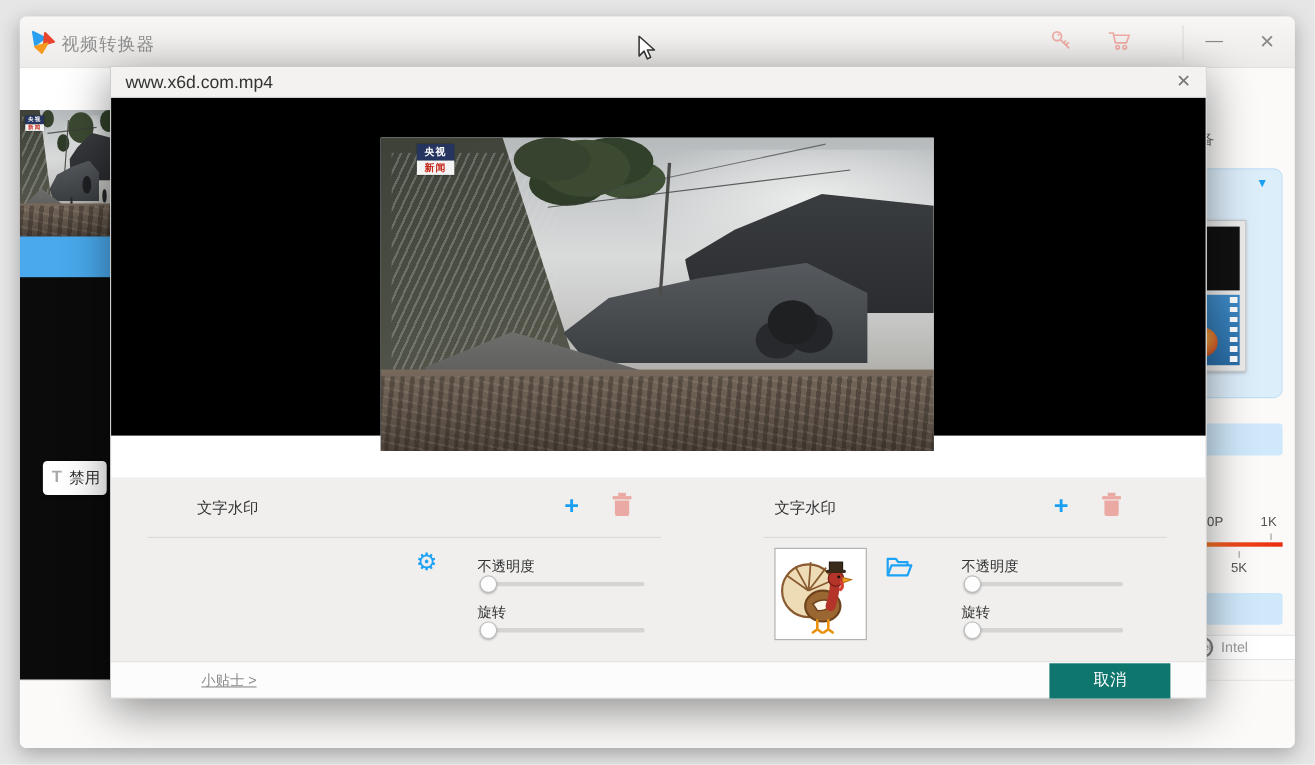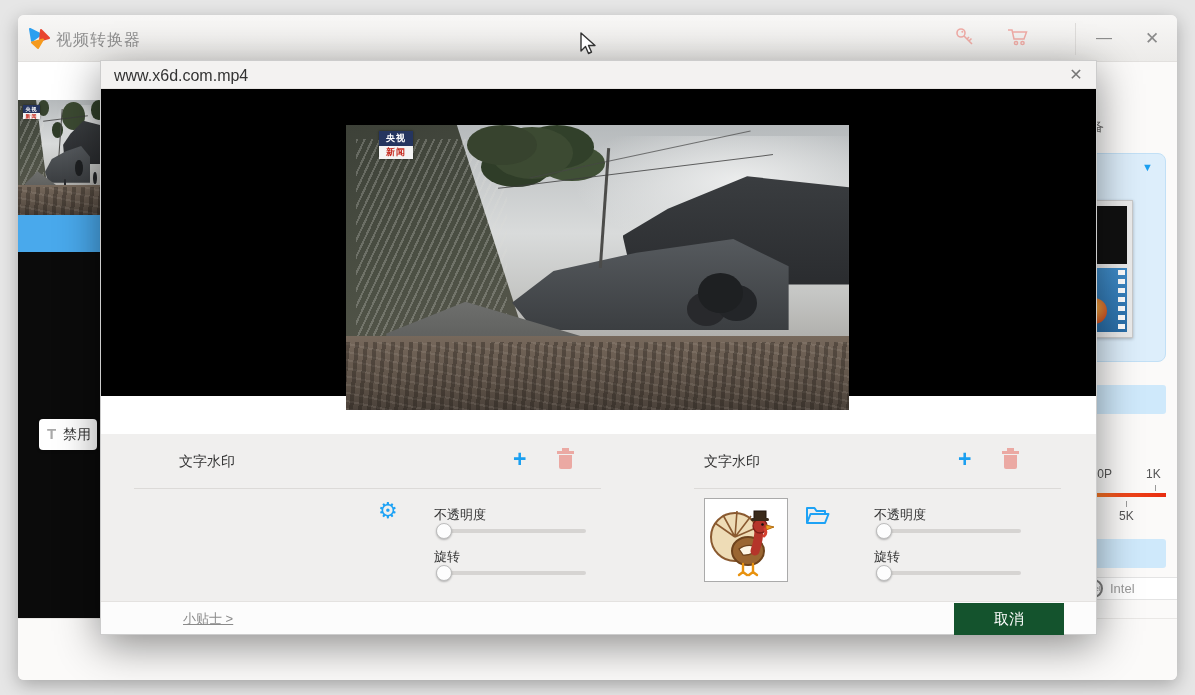--- a/index.html
+++ b/index.html
@@ -107,21 +107,21 @@
   .text-input { left:63px; top:64px; width:200px; height:84px; border:1px solid #aaa; background:#fff; font-size:12px; color:#222;
                 font-family:"Liberation Sans","DejaVu Sans",sans-serif; padding:5px 7px; resize:none; outline:none; }
   .gear { left:277px; top:66px; font-size:22px; color:#1da2f5; line-height:22px; }
   .sl-label { font-size:13px; color:#333; }
   .sl-track { height:4px; background:#d6d4d2; border-radius:2px; }
   .sl-thumb { width:16px; height:16px; background:#fdfdfd; border:1px solid #bdbdbd; border-radius:50%; box-shadow:0 1px 2px rgba(0,0,0,.25); }
   .img-box { left:603px; top:64px; width:84px; height:84px; border:1px solid #aaa; background:#fff; }
   .dlg-bottom { left:0; top:540px; width:995px; height:33px; background:#fcfcfc; border-top:1px solid #e4e2e0; }
   .tips-link { left:82px; top:8px; font-size:13px; color:#8a8a8a; text-decoration:underline; }
   .ok-btn { left:683px; top:1px; width:160px; height:32px; background:#1ba1f2; color:#fff; font-size:15px; text-align:center; line-height:32px; }
-  .cancel-btn { left:853px; top:1px; width:110px; height:32px; background:#14532d; color:#fff; font-size:15px; text-align:center; line-height:32px; }
+  .cancel-btn { left:853px; top:1px; width:110px; height:32px; background:#0f766e; color:#fff; font-size:15px; text-align:center; line-height:32px; }
 
   .cursor { left:578px; top:32px; z-index:50; }
   svg { display:block; }
 </style>
 </head>
 <body>
 
 <div id="screen">
 
   <div class="abs window">

